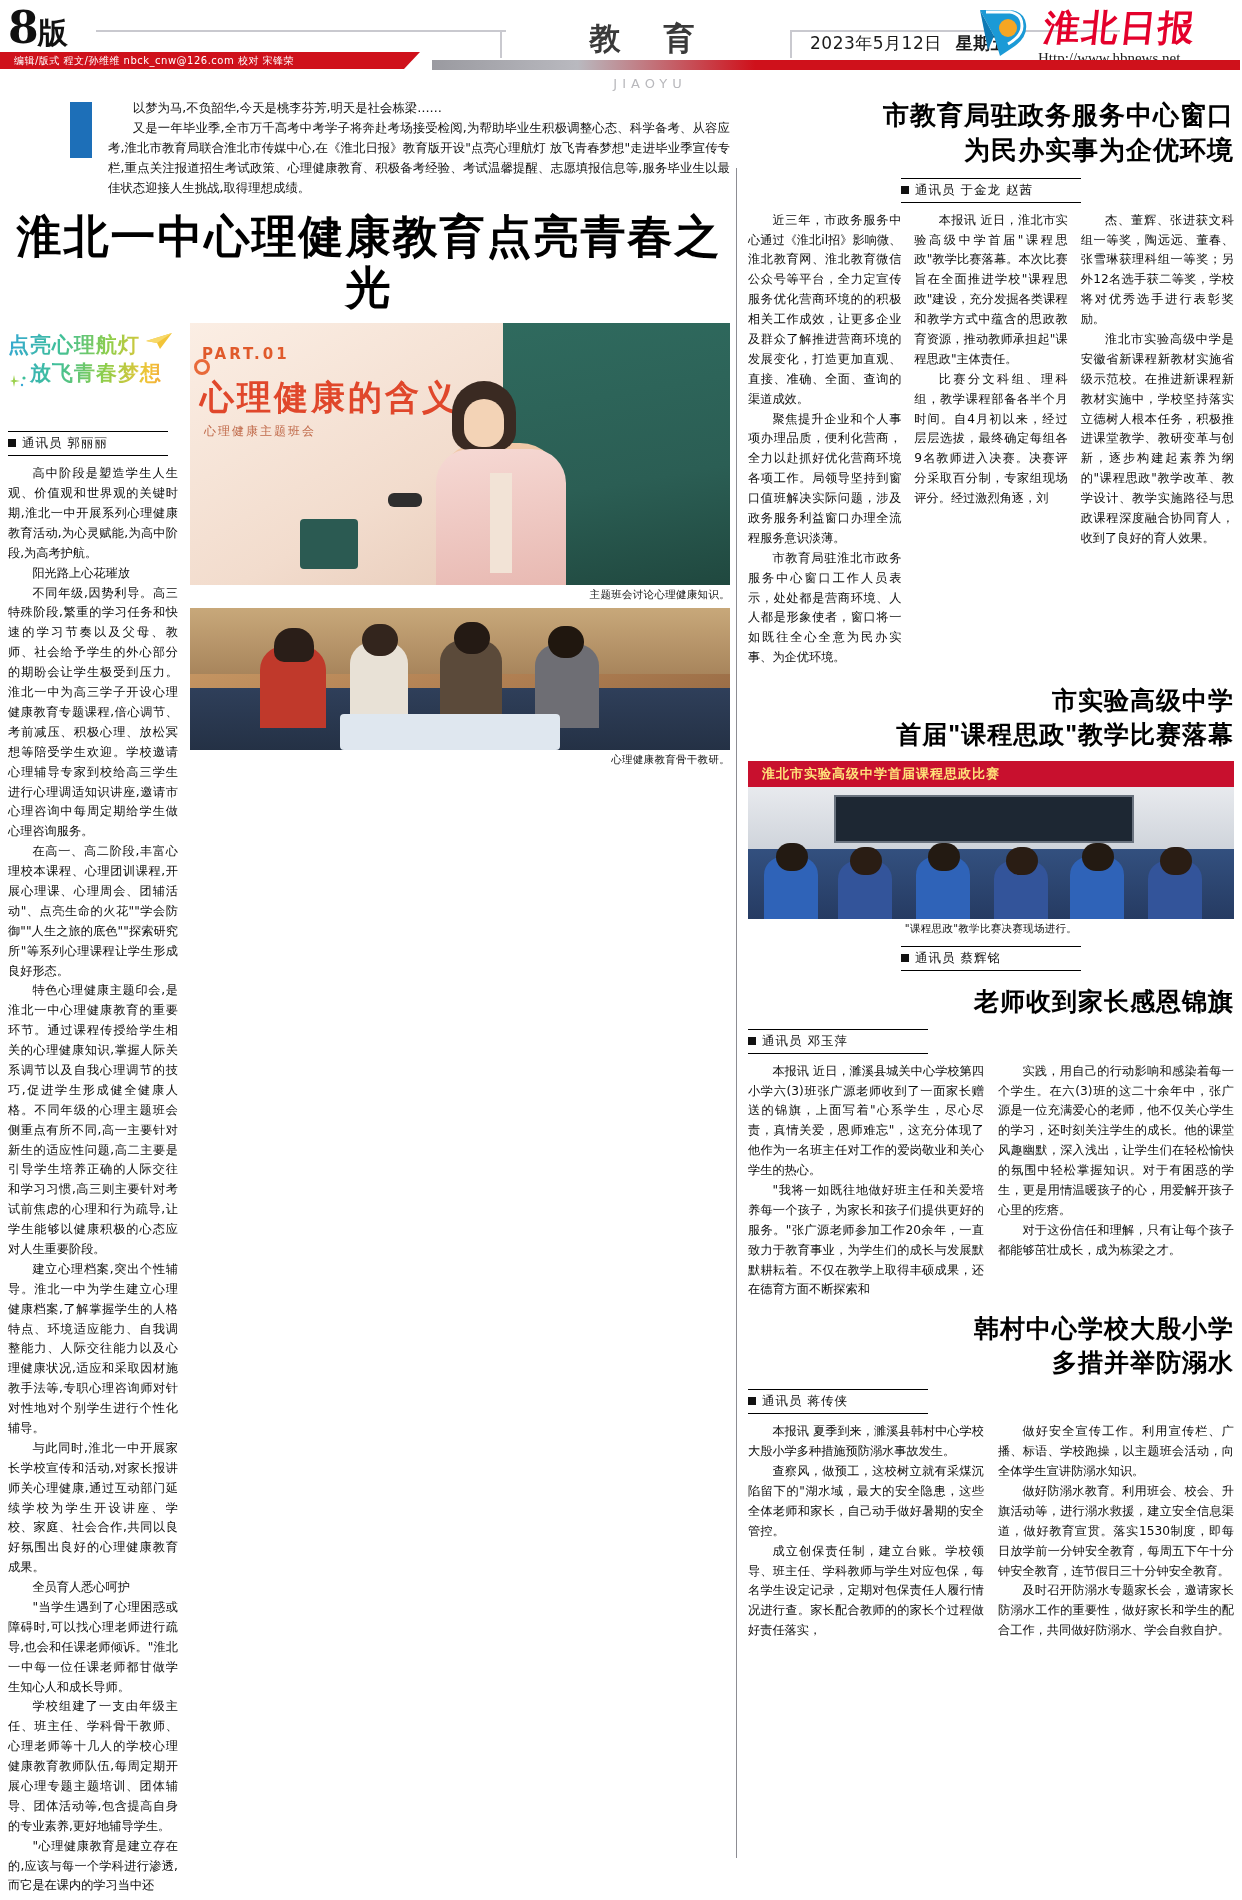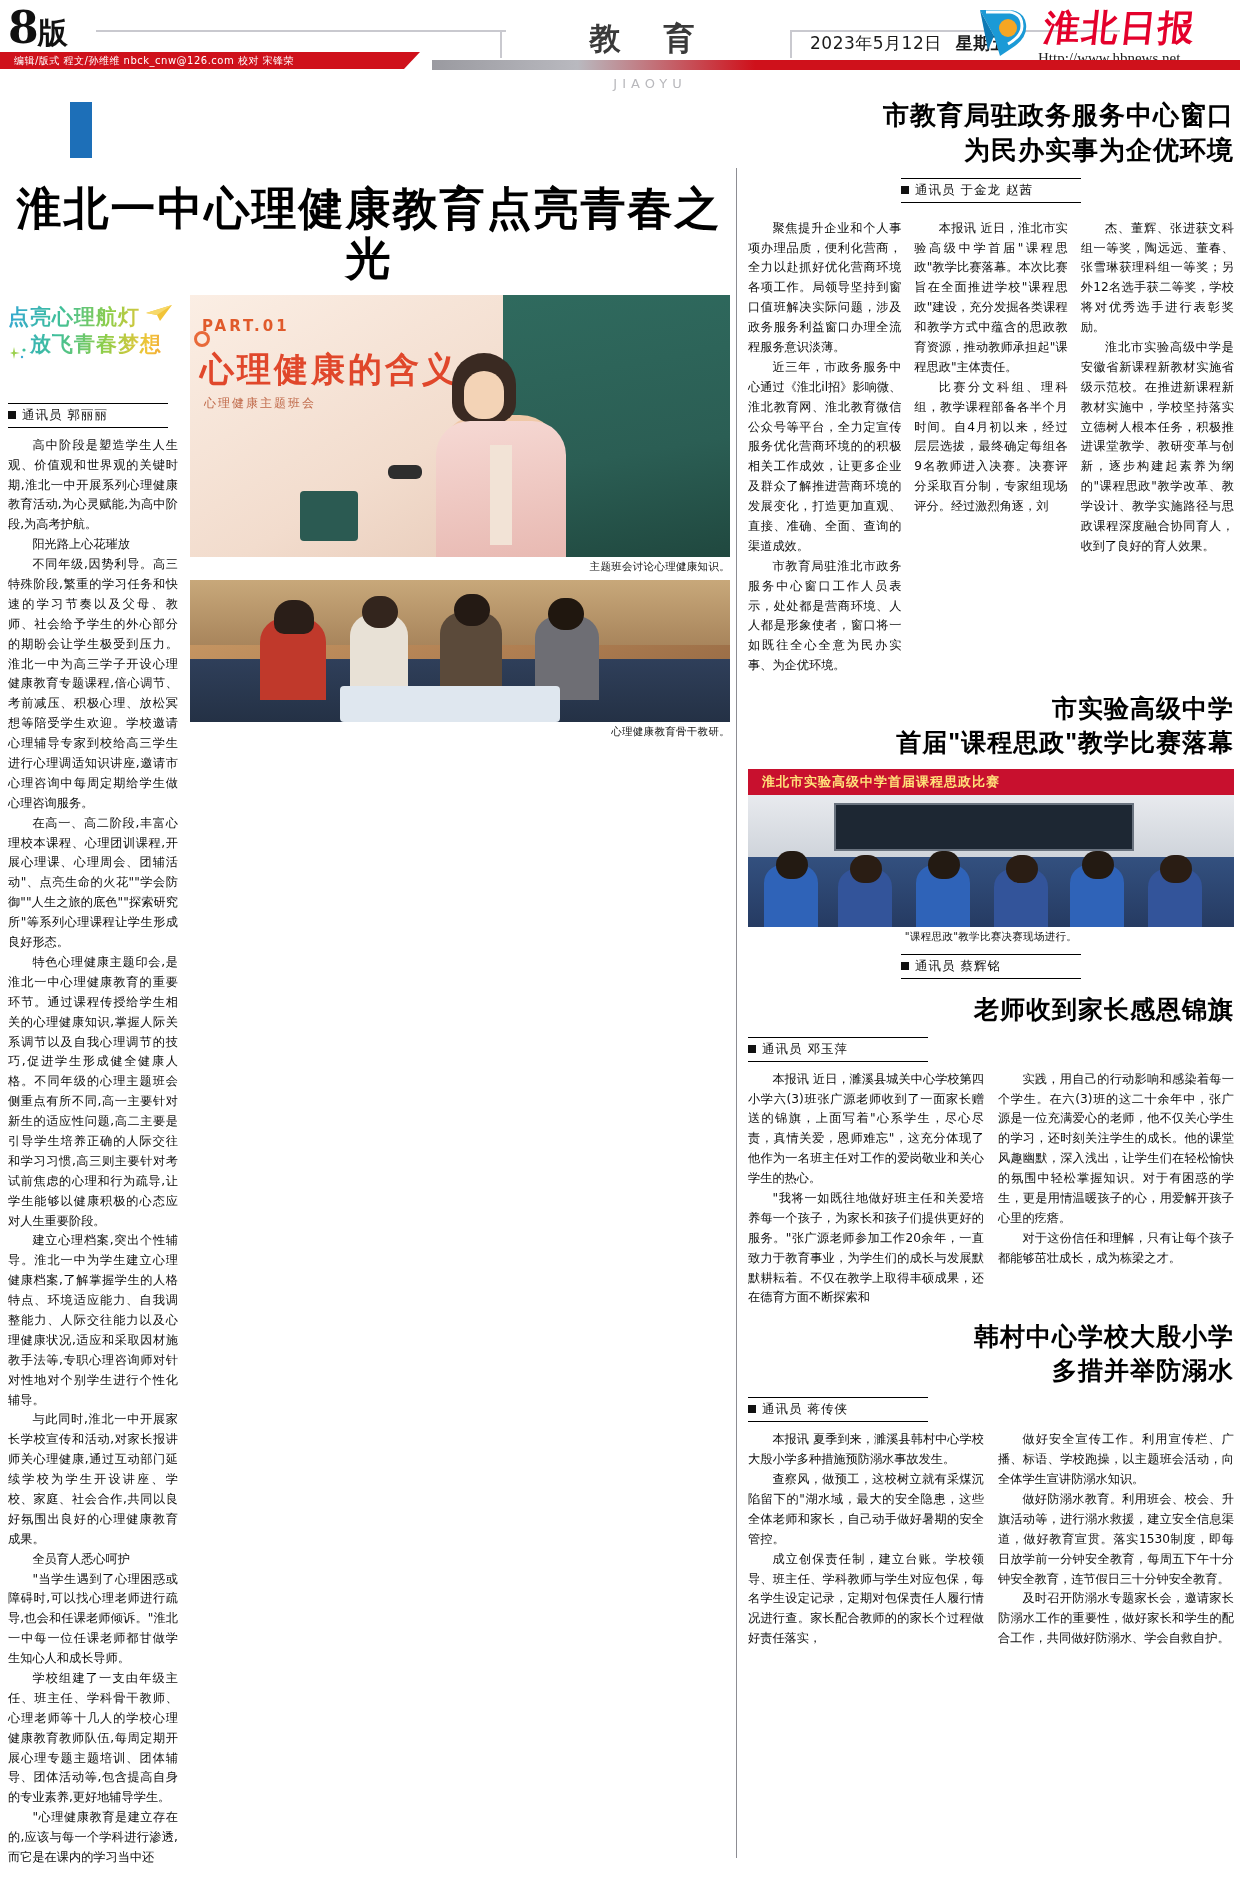--- a/index.html
+++ b/index.html
@@ -193,20 +193,24 @@
     <div class="red-bar2"></div>
   </div>
 
   <div class="body-wrap">
     <div class="vert-div"></div>
 
     <div class="col-left">
 
       <div class="intro">
         <div class="intro-badge"></div>
+        <div class="intro-text">
+          <div class="l1">以梦为马,不负韶华,今天是桃李芬芳,明天是社会栋梁……</div>
+          <div>又是一年毕业季,全市万千高考中考学子将奔赴考场接受检阅,为帮助毕业生积极调整心态、科学备考、从容应考,淮北市教育局联合淮北市传媒中心,在《淮北日报》教育版开设"点亮心理航灯 放飞青春梦想"走进毕业季宣传专栏,重点关注报道招生考试政策、心理健康教育、积极备考经验、考试温馨提醒、志愿填报信息等,服务毕业生以最佳状态迎接人生挑战,取得理想成绩。</div>
+        </div>
       </div>
 
       <div class="main-head">淮北一中心理健康教育点亮青春之光</div>
 
       <div style="position:relative; margin-top:10px; display:flex; gap:12px;">
         <div style="width:170px;">
           <div class="slogan-zone">
             <svg class="plane" viewBox="0 0 26 16">
               <path d="M0 8 L26 0 L14 16 L11 10 Z" fill="#f2c438"></path>
               <path d="M0 8 L26 0 L11 10 Z" fill="#f7d96b"></path>
@@ -277,27 +281,27 @@
 
     </div>
 
     <div class="col-right">
 
       <div style="margin-top:26px;">
         <div class="r-head">
           <div>市教育局驻政务服务中心窗口</div>
           <div>为民办实事为企优环境</div>
         </div>
-        <div class="byline wide" style="width:180px;margin:10px auto 16px auto;text-align:left;">
+        <div class="byline wide" style="width:180px;margin:10px auto 8px auto;text-align:left;">
           <span class="sq"></span><span>通讯员 于金龙 赵茜</span>
         </div>
         <div class="cols3">
           <div class="txt">
+            <p>近三年，市政务服务中心通过《淮北il招》影响微、淮北教育网、淮北教育微信公众号等平台，全力定宣传服务优化营商环境的的积极相关工作成效，让更多企业及群众了解推进营商环境的发展变化，打造更加直观、直接、准确、全面、查询的渠道成效。</p>
             <p>聚焦提升企业和个人事项办理品质，便利化营商，全力以赴抓好优化营商环境各项工作。局领导坚持到窗口值班解决实际问题，涉及政务服务利益窗口办理全流程服务意识淡薄。</p>
-            <p>近三年，市政务服务中心通过《淮北il招》影响微、淮北教育网、淮北教育微信公众号等平台，全力定宣传服务优化营商环境的的积极相关工作成效，让更多企业及群众了解推进营商环境的发展变化，打造更加直观、直接、准确、全面、查询的渠道成效。</p>
             <p>市教育局驻淮北市政务服务中心窗口工作人员表示，处处都是营商环境、人人都是形象使者，窗口将一如既往全心全意为民办实事、为企优环境。</p>
           </div>
           <div class="txt">
             <p>本报讯 近日，淮北市实验高级中学首届"课程思政"教学比赛落幕。本次比赛旨在全面推进学校"课程思政"建设，充分发掘各类课程和教学方式中蕴含的思政教育资源，推动教师承担起"课程思政"主体责任。</p>
             <p>比赛分文科组、理科组，教学课程部备各半个月时间。自4月初以来，经过层层选拔，最终确定每组各9名教师进入决赛。决赛评分采取百分制，专家组现场评分。经过激烈角逐，刘</p>
           </div>
           <div class="txt">
             <p>杰、董辉、张进获文科组一等奖，陶远远、董春、张雪琳获理科组一等奖；另外12名选手获二等奖，学校将对优秀选手进行表彰奖励。</p>
             <p>淮北市实验高级中学是安徽省新课程新教材实施省级示范校。在推进新课程新教材实施中，学校坚持落实立德树人根本任务，积极推进课堂教学、教研变革与创新，逐步构建起素养为纲的"课程思政"教学改革、教学设计、教学实施路径与思政课程深度融合协同育人，收到了良好的育人效果。</p>
           </div>

